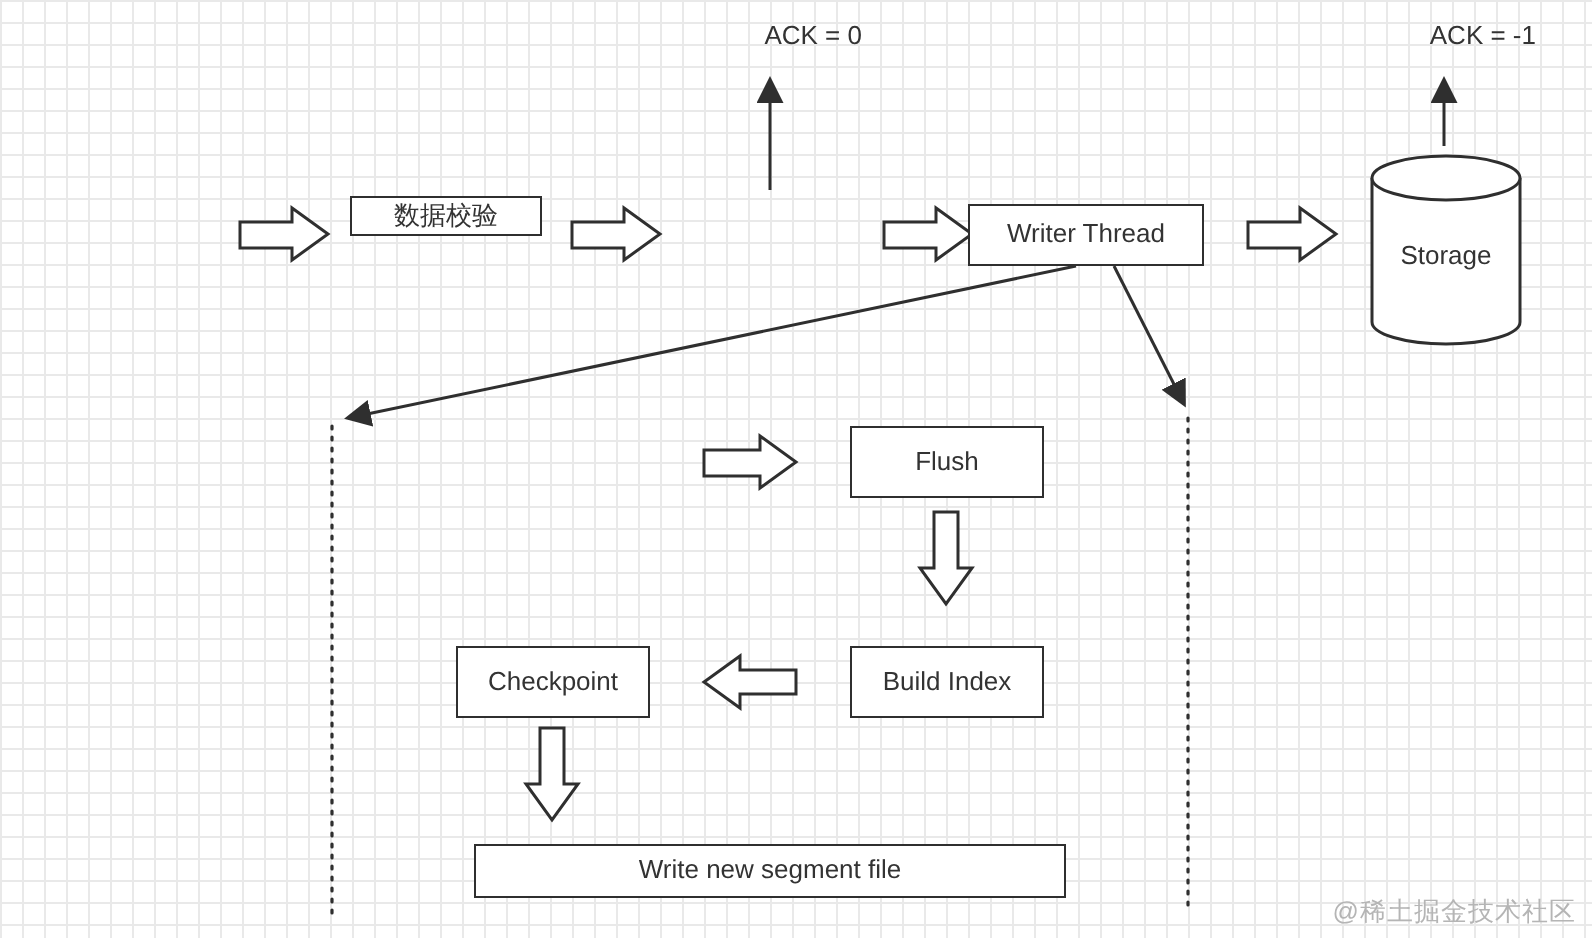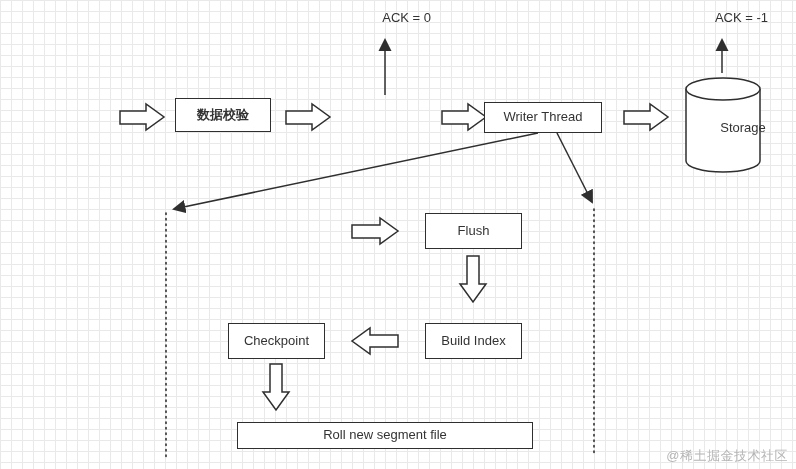--- a/index.html
+++ b/index.html
@@ -87,24 +87,24 @@
     <polygon points="398,335 370,335 370,328 352,341 370,354 370,347 398,347" fill="#ffffff" stroke="#2f2f2f" stroke-width="1.5"></polygon>
     <polygon points="270,364 270,392 263,392 276,410 289,392 282,392 282,364" fill="#ffffff" stroke="#2f2f2f" stroke-width="1.5"></polygon>
 
     <path d="M686,89 L686,161 A37,11 0 0,0 760,161 L760,89" fill="#ffffff" stroke="#2f2f2f" stroke-width="1.5"></path>
     <ellipse cx="723" cy="89" rx="37" ry="11" fill="#ffffff" stroke="#2f2f2f" stroke-width="1.5"></ellipse>
   </svg>
 
   <div class="floating-label" style="left:339px; top:10px; width:92px;">ACK = 0</div>
   <div class="floating-label" style="left:676px; top:10px; width:92px;">ACK = -1</div>
 
-  <div class="node" style="left:175px; top:98px; width:96px; height:34px;font-weight:bold;">数据校验</div>
+  <div class="node" style="left:175px; top:98px; width:96px; height:20px;">数据校验</div>
   <div class="node" style="left:484px; top:102px; width:118px; height:31px;text-align:center;">Writer Thread</div>
-  <div class="cyl-label" style="left:686px; top:120px; width:74px;padding-left:20px;">Storage</div>
+  <div class="cyl-label" style="left:686px; top:120px; width:74px;">Storage</div>
 
   <div class="node" style="left:425px; top:213px; width:97px; height:36px;">Flush</div>
   <div class="node" style="left:425px; top:323px; width:97px; height:36px;">Build Index</div>
   <div class="node" style="left:228px; top:323px; width:97px; height:36px;">Checkpoint</div>
-  <div class="node" style="left:237px; top:422px; width:296px; height:27px;">Roll new segment file</div>
+  <div class="node" style="left:237px; top:422px; width:296px; height:27px;">Write new segment file</div>
 
   <div class="watermark">@稀土掘金技术社区</div>
 
 </div>
 
 </body></html>

